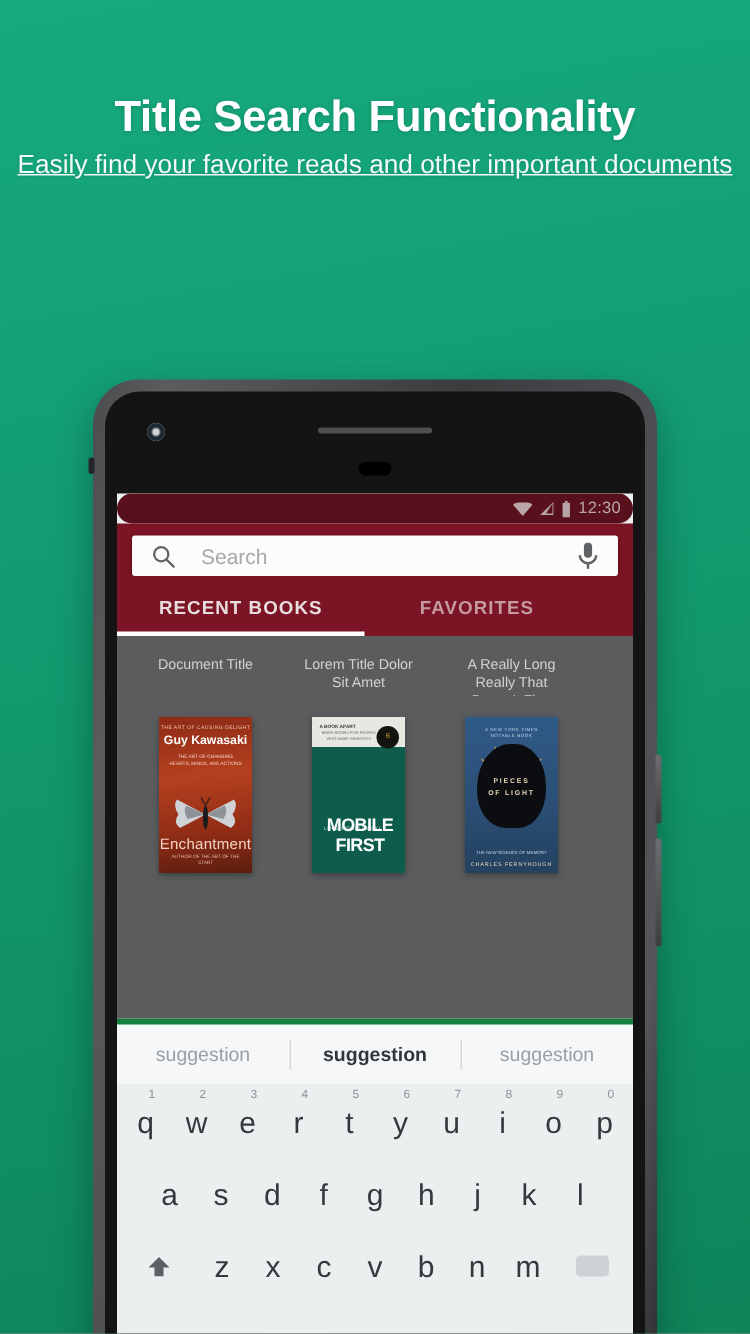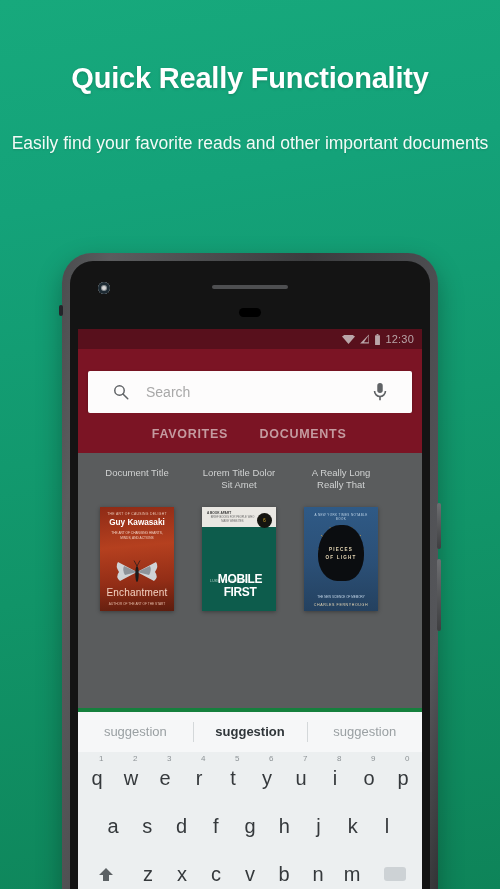--- a/index.html
+++ b/index.html
@@ -15,25 +15,25 @@
   .promo { position: absolute; top: 0; left: 0; width: 500px; text-align: center; }
   .promo-title {
     margin-top: 62px;
     font-size: 29px;
     font-weight: bold;
     color: #ffffff;
     letter-spacing: -0.2px;
     text-shadow: 0 1px 3px rgba(0,0,0,0.18);
   }
   .promo-sub {
-    margin-top: 34px;
     font-size: 17.5px;
     color: #f2fbf7;
     line-height: 28px;
     text-shadow: 0 1px 2px rgba(0,0,0,0.13);
+    text-decoration: underline;
   }
 
   
   .phone {
     position: absolute;
     left: 62px;
     top: 253px;
     width: 376px;
     height: 660px;
     background: linear-gradient(100deg, #4b4c4e 0%, #5b5c5e 10%, #3b3c3e 50%, #55565a 90%, #2f3032 100%);
@@ -76,69 +76,68 @@
   
   .screen {
     position: absolute; left: 8px; right: 8px; top: 68px; bottom: 0;
     background: #eceff0; overflow: hidden;
   }
 
   
   .statusbar {
     height: 20px; background: #58101c;
     display: flex; align-items: center; justify-content: flex-end;
-    padding-right: 8px; gap: 4px;
+    padding-right: 8px; gap: 4px; border-radius: 10px;
   }
   .sb-wifi { width: 13px; height: 9px; }
   .sb-sig  { width: 11px; height: 10px; }
   .sb-bat  { width: 7px; height: 11px; }
   .sb-time { color: #b9a6a9; font-size: 11px; letter-spacing: 0.2px; }
 
   
   .appbar { background: #7b1424; padding: 8px 10px 0 10px; }
   .searchbar {
-    background: #fdfcfc; border-radius: 2px; height: 42px;
-    display: flex; align-items: center; padding: 0 24px;
+    background: #fdfcfc; border-radius: 2px; height: 27px;
+    display: flex; align-items: center; padding: 0 12px;
     box-shadow: 0 1px 3px rgba(0,0,0,0.28);
-    margin-top: 14px;
   }
   .search-input {
     flex: 1; border: none; outline: none; background: transparent;
     font-family: "Liberation Sans", sans-serif; font-size: 14px;
     color: #3c3c3c; padding-left: 16px;
   }
   .search-input::placeholder { color: #a8a8a8; }
   .mic-icon, .mag-icon { flex: none; }
 
   
   .tabs {
     background: #7b1424; display: flex; align-items: flex-end;
     height: 40px; padding-top: 6px; overflow: hidden;
   }
   .tab {
     color: #c49a9f; font-size: 12.5px; font-weight: bold;
     letter-spacing: 0.7px; height: 34px; line-height: 30px;
     white-space: nowrap; flex: none; text-align: center;
   }
   .tab.t0 { width: 165px; color: #e9dcde; border-bottom: 3px solid #ffffff; }
-  .tab.t1 { width: 150px; text-align: right; }
+  .tab.t1 { width: 150px; }
   .tab.t2 { width: 150px; }
 
   
   .content {
     background: #5a5c5d; height: 255px; position: relative; overflow: hidden;
   }
   .shelf { display: flex; padding: 14px 18px 0 18px; gap: 20px; }
   .book { width: 82px; flex: none; text-align: center; }
   .book-title {
     font-size: 9.5px; color: #d0d2d2; line-height: 12px;
     height: 26px; margin-bottom: 4px; overflow: hidden;
   }
   .cover {
-    width: 74px; height: 104px; margin: 14px auto; position: relative;
+    width: 62px; height: 104px; margin: 14px auto; position: relative;
     overflow: hidden; box-shadow: 0 1px 4px rgba(0,0,0,0.35);
   }
 
   
   .c1 { background: linear-gradient(175deg,#8e2b16 0%,#b5401f 38%,#922d16 72%,#5c1d0e 100%); }
   .c1 .kicker { position:absolute; top:5px; left:0; right:0; font-size:3.4px; color:#e9c6b4; letter-spacing:.3px;}
   .c1 .author { position:absolute; top:11px; left:0; right:0; font-size:8.2px; font-weight:bold; color:#fff; }
   .c1 .blurb  { position:absolute; top:24px; left:6px; right:6px; font-size:3.2px; color:#f0cfc0; line-height:5px;}
   .c1 .ttl    { position:absolute; bottom:13px; left:0; right:0; font-size:10px; color:#f2d2c2; letter-spacing:.2px;}
   .c1 .sub2   { position:absolute; bottom:4px; left:4px; right:4px; font-size:3.2px; color:#e2b7a4; line-height:4.6px;}
@@ -207,21 +206,21 @@
   .shift-tri { display: inline-block; margin-top: 12px; }
   .back-box {
     display: inline-block; margin-top: 12px; width: 22px; height: 14px;
     border-radius: 3px; background: #cdd2d5;
   }
 </style>
 </head>
 <body>
 
 <div class="promo">
-  <div class="promo-title">Quick Really Functionality</div>
+  <div class="promo-title">Title Search Functionality</div>
   <div class="promo-sub">Easily find your favorite reads and other important documents</div>
 </div>
 
 <div class="phone">
   <div class="side-nub"></div>
   <div class="side-btn power"></div>
   <div class="side-btn volume"></div>
 
   <div class="phone-inner">
     <div class="cam"></div>
@@ -254,20 +253,21 @@
           <input class="search-input" type="text" placeholder="Search" style="">
           <svg class="mic-icon" width="16" height="20" viewBox="0 0 16 22">
             <rect x="5" y="1" width="6" height="11" rx="3" fill="#606366"></rect>
             <path d="M2 10 A6 6 0 0 0 14 10" fill="none" stroke="#606366" stroke-width="1.8"></path>
             <line x1="8" y1="16" x2="8" y2="20" stroke="#606366" stroke-width="1.8"></line>
           </svg>
         </div>
       </div>
 
       <div class="tabs">
+        <div class="tab t0">RECENT BOOKS</div>
         <div class="tab t1">FAVORITES</div>
         <div class="tab t2">DOCUMENTS</div>
       </div>
 
       <div class="content">
         <div class="shelf">
 
           <div class="book">
             <div class="book-title">Document Title</div>
             <div class="cover c1">

